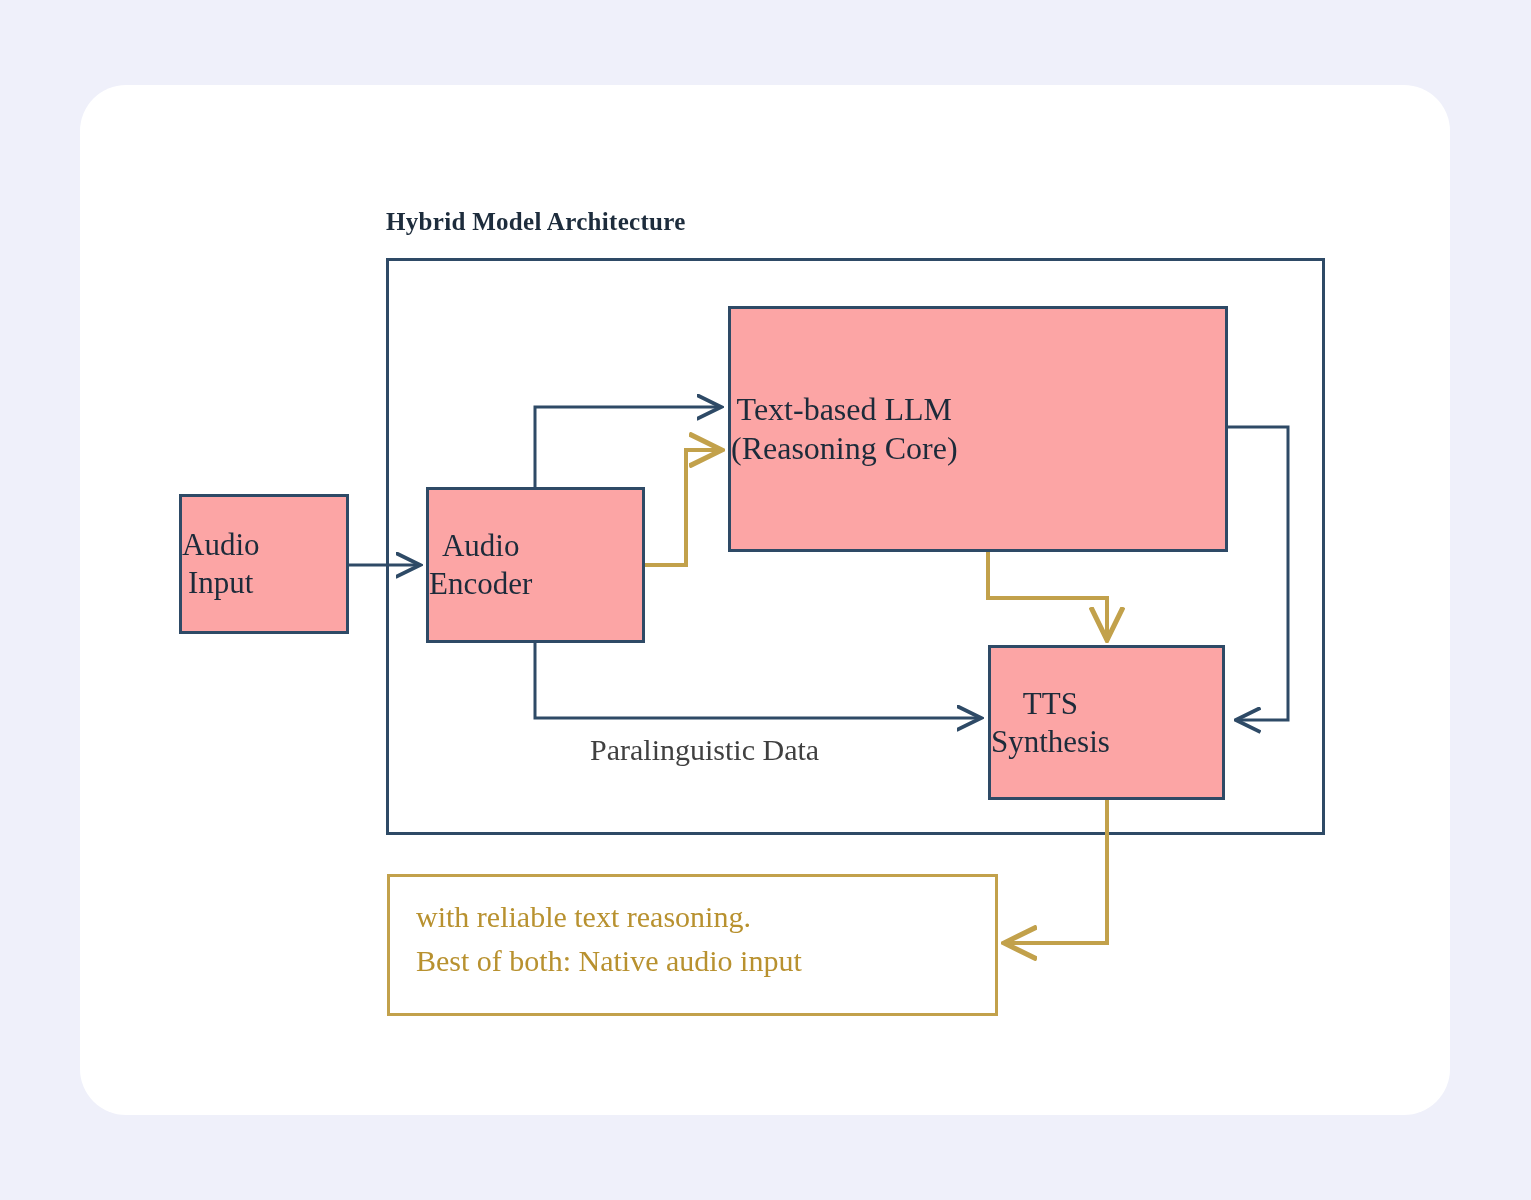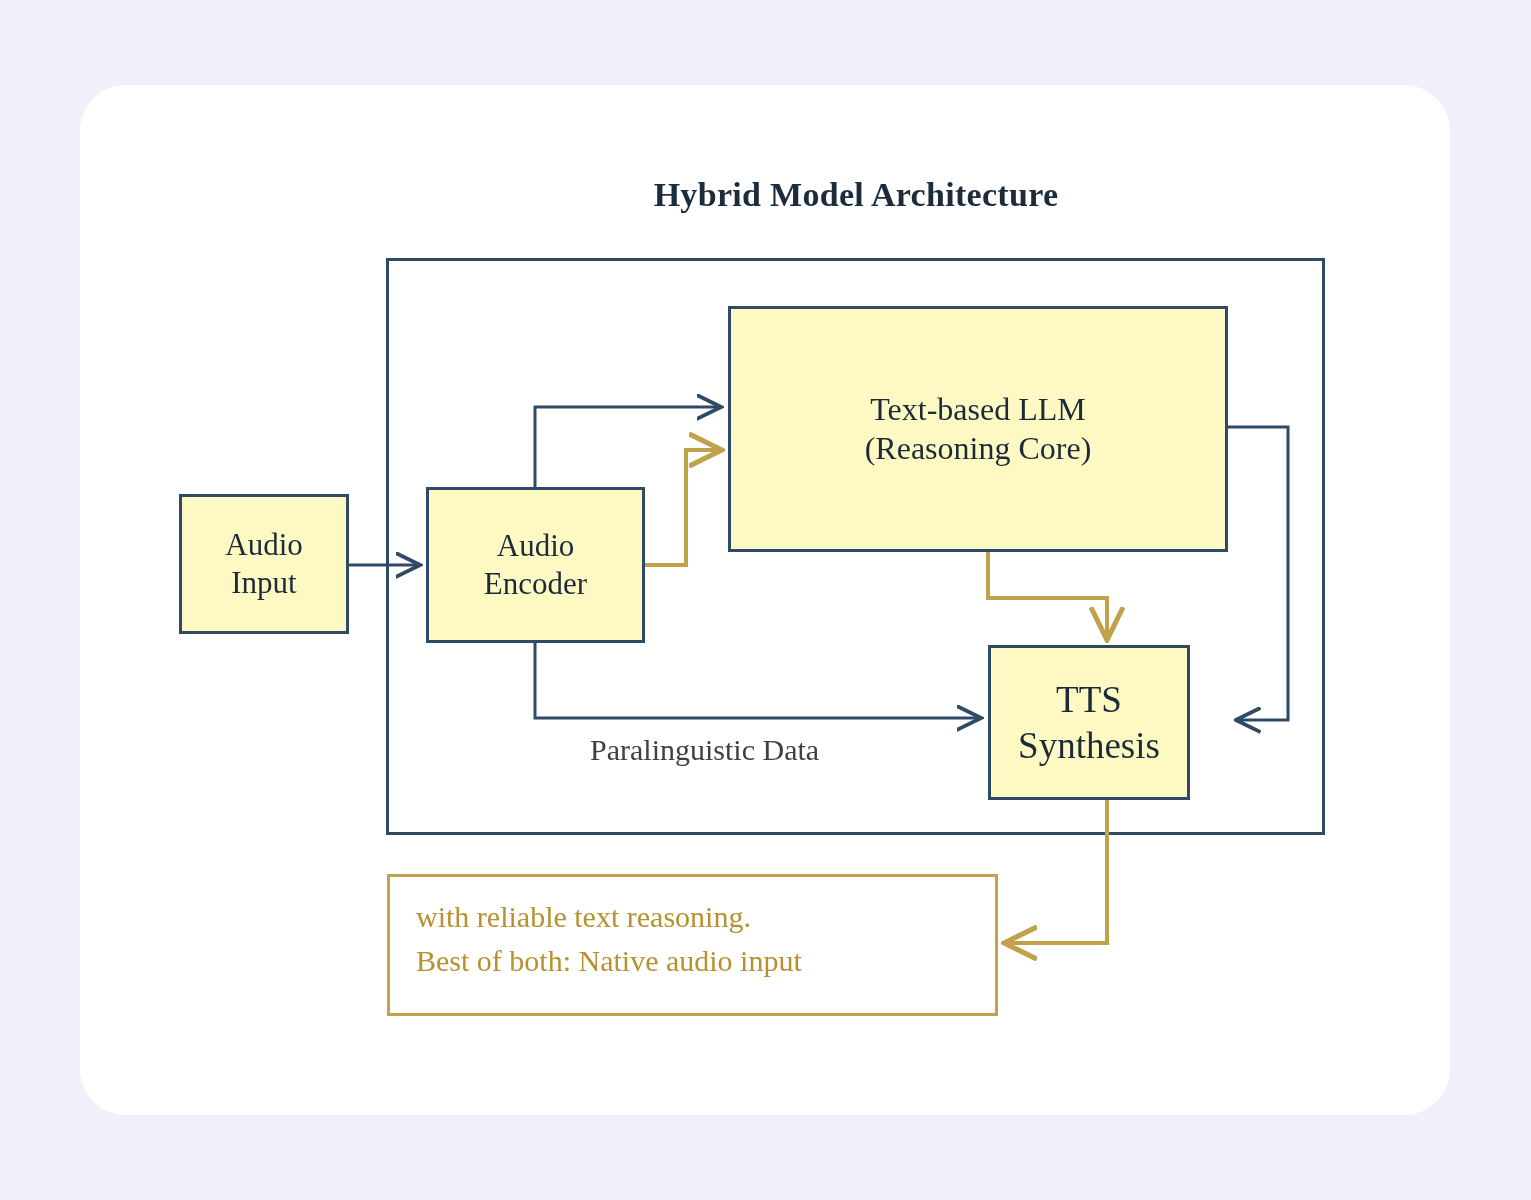--- a/index.html
+++ b/index.html
@@ -38,42 +38,41 @@
     position: absolute;
     left: 0;
     top: 0;
     width: 1531px;
     height: 1200px;
     pointer-events: none;
   }
   .node {
     position: absolute;
     box-sizing: border-box;
-    background: #fef9c3;
+    background: #fca5a5;
     border: 3px solid #2e4a66;
     display: flex;
     align-items: center;
-    justify-content: center;
     text-align: center;
     color: #1c2b3a;
     line-height: 1.22;
   }
   .container-box {
     position: absolute;
     box-sizing: border-box;
     border: 3px solid #2e4a66;
     background: transparent;
   }
   #title {
     position: absolute;
     left: 386px;
-    top: 176px;
+    top: 208px;
     width: 940px;
-    text-align: center;
-    font-size: 34px;
+    text-align: left;
+    font-size: 25px;
     font-weight: bold;
     color: #1d2c3c;
     letter-spacing: 0.3px;
   }
   #node-audio-input {
     left: 179px;
     top: 494px;
     width: 170px;
     height: 140px;
     font-size: 31px;
@@ -88,23 +87,23 @@
   #node-llm {
     left: 728px;
     top: 306px;
     width: 500px;
     height: 246px;
     font-size: 32px;
   }
   #node-tts {
     left: 988px;
     top: 645px;
-    width: 202px;
+    width: 237px;
     height: 155px;
-    font-size: 37px;
+    font-size: 31px;
   }
   #callout {
     position: absolute;
     left: 387px;
     top: 874px;
     width: 611px;
     height: 142px;
     box-sizing: border-box;
     border: 3px solid #c2a14b;
     background: #ffffff;

